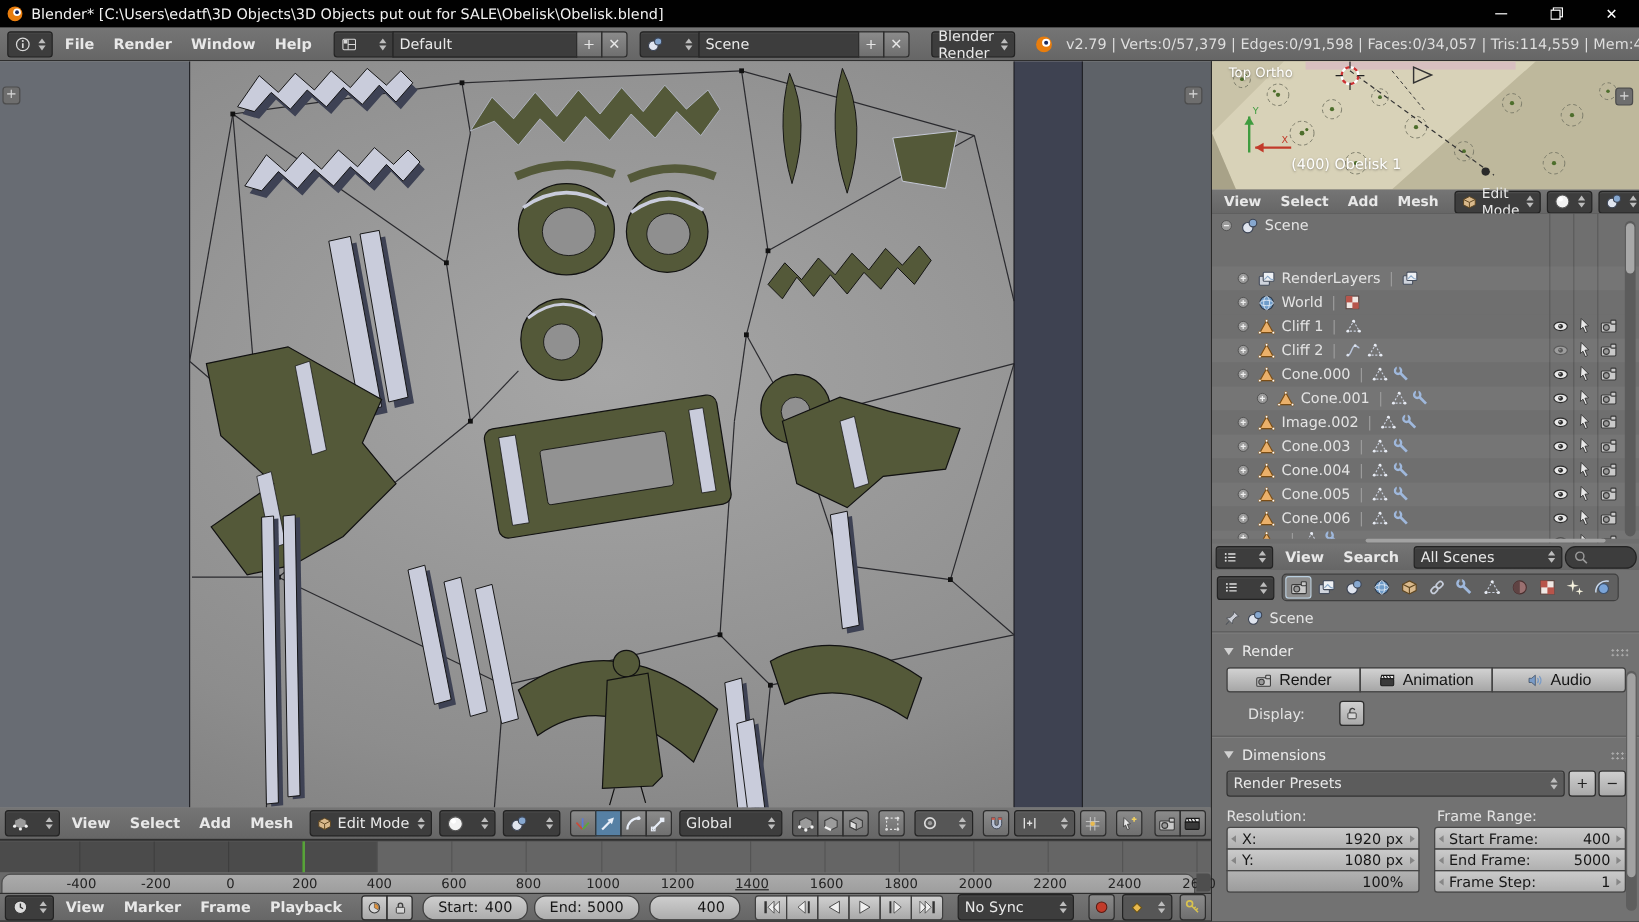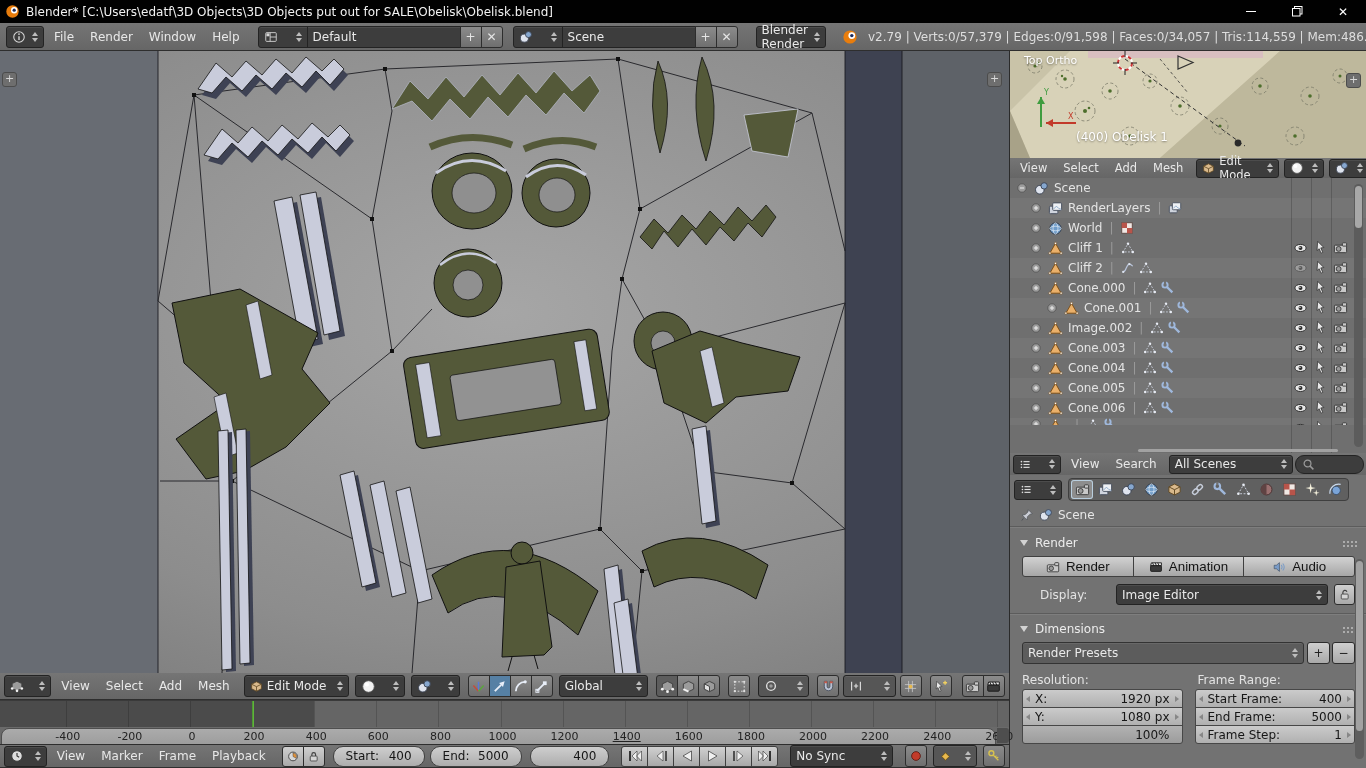--- a/index.html
+++ b/index.html
@@ -11,21 +11,21 @@
 
   
   .titlebar{position:absolute;top:0;left:0;width:1366px;height:23px;background:#010101;display:flex;align-items:center;}
   .titlebar .tt{color:#f2f2f2;font-size:12px;margin-left:6px;white-space:nowrap;}
   .wctrl{margin-left:auto;display:flex;height:23px;}
   .wbtn{width:46px;height:23px;display:flex;align-items:center;justify-content:center;color:#fff;font-size:12px;}
   .minig{width:10px;height:1px;background:#fff;}
 
   
   .hbar{background:linear-gradient(#757575,#666666);border-bottom:1px solid #2e2e2e;display:flex;align-items:center;}
-  .menu-item{color:#e8e8e8;padding:0 8px;cursor:default;}
+  .menu-item{color:#e8e8e8;padding:0 8px;cursor:default;font-weight:bold;}
   .dd{background:#3d3d3d;border:1px solid #232323;border-radius:3px;height:20px;display:flex;align-items:center;
       padding:0 5px;color:#e9e9e9;box-shadow:inset 0 1px 0 rgba(255,255,255,.08);}
   .updn{display:flex;flex-direction:column;gap:2px;margin-left:auto;padding-left:6px;}
   .tri{width:0;height:0;border-left:3.5px solid transparent;border-right:3.5px solid transparent;}
   .tri.up{border-bottom:4px solid #bdbdbd;}
   .tri.dn{border-top:4px solid #bdbdbd;}
   .sqbtn{background:linear-gradient(#8b8b8b,#6f6f6f);border:1px solid #2d2d2d;border-radius:3px;height:20px;min-width:20px;
          display:flex;align-items:center;justify-content:center;color:#e6e6e6;}
   .group{display:flex;}
   .group>*{border-radius:0;margin-left:-1px;}
@@ -660,21 +660,21 @@
       <div id="outliner-rows">
           <div class="orow" style="padding-left: 6px;">
             <svg width="12" height="12" class="ic">
               <use href="#minusc"></use>
             </svg>
             <svg width="15" height="15" class="ic" style="margin-left:6px">
               <use href="#ball"></use>
             </svg>
             <span class="olabel">Scene</span>
           </div>
-          <div class="orow alt" style="padding-left: 20px;">
+          <div class="orow alt" style="padding-left: 20px; margin-top: 24px;">
             <svg width="12" height="12" class="ic">
               <use href="#plusc"></use>
             </svg>
             <svg width="15" height="15" class="ic" style="margin-left:6px">
               <use href="#photos"></use>
             </svg>
             <span class="olabel">RenderLayers</span>
             <span class="osep">|</span>
             <svg width="14" height="14" class="ic" style="margin-right:4px">
               <use href="#photos"></use>
@@ -1083,27 +1083,20 @@
         </button>
         <button class="lbtn" style="border-radius:0 3px 3px 0;margin-left:-1px">
           <svg class="ic" width="14" height="14">
               <use href="#speaker"></use>
             </svg>
           <span>Audio</span>
         </button>
       </div>
       <div style="display:flex;align-items:center;padding:4px 12px;gap:6px">
         <span class="plabel" style="width:70px;margin-left:18px">Display:</span>
-        <div class="dd" style="flex:1;height:19px">
-          <span>Image Editor</span>
-          <span class="updn">
-              <span class="tri up"></span>
-              <span class="tri dn"></span>
-            </span>
-        </div>
         <div class="sqbtn" style="height:19px;min-width:19px;background:linear-gradient(#cfcfcf,#a9a9a9)">
           <svg class="ic" width="13" height="13">
               <use href="#lockopen"></use>
             </svg>
         </div>
       </div>
       <div class="pdiv" style="margin-top:4px"></div>
 
       <div class="pnlhdr" style="margin-top:5px">
         <span class="arr"></span>

